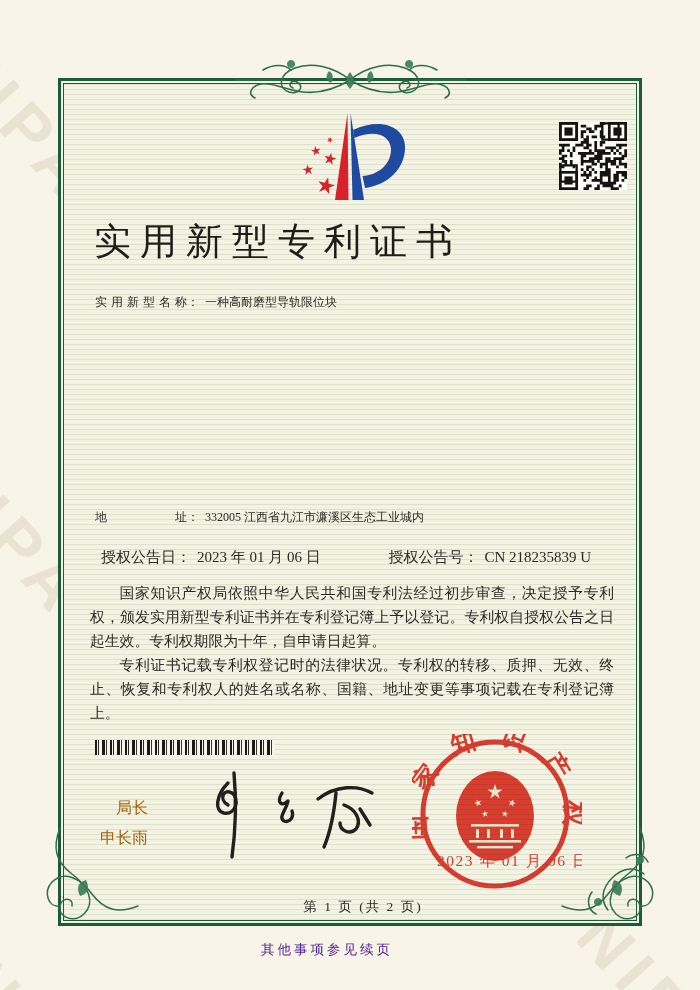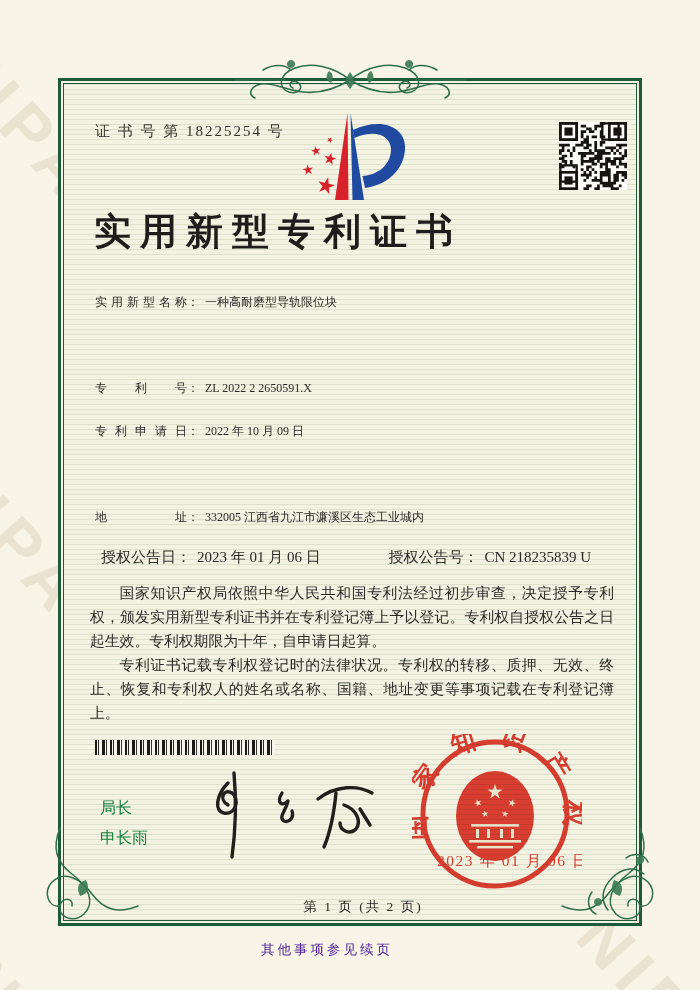--- a/index.html
+++ b/index.html
@@ -26,40 +26,40 @@
     background:
       repeating-linear-gradient(180deg,
         rgba(167,188,152,0.30) 0px, rgba(167,188,152,0.30) 1px,
         rgba(244,242,227,0) 1px,  rgba(244,242,227,0) 5px);
   }
   .cert-no{position:absolute;left:95px;top:122px;font-size:15px;letter-spacing:2px;color:#33322d;}
   .logo{position:absolute;left:283px;top:100px;width:150px;height:104px;}
   .qr{position:absolute;left:559px;top:122px;width:68px;height:68px;background:#fdfdfb;}
   .qr svg{width:100%;height:100%;}
   .title{
-    position:absolute;left:0;width:556px;top:207px;text-align:center;
-    font-size:37px;font-weight:bold;letter-spacing:9px;color:#1e1d1a;
+    position:absolute;left:0;width:556px;top:217px;text-align:center;
+    font-size:37px;font-weight:normal;letter-spacing:9px;color:#1e1d1a;
   }
   .field{position:absolute;left:95px;font-size:12px;white-space:nowrap;color:#2b2a26;}
   .flabel{display:inline-block;width:92px;text-align:justify;text-align-last:justify;}
   .fvalue{margin-left:6px;}
   .grant-row{position:absolute;left:101px;top:548px;font-size:15px;white-space:nowrap;}
   .grant-row .pair2{margin-left:64px;}
   .body-text{
     position:absolute;left:90px;top:582px;width:524px;
     font-size:14.8px;line-height:1.62;text-align:justify;color:#2b2a26;
   }
   .body-text p{margin:0;text-indent:2em;}
   .barcode{
     position:absolute;left:95px;top:740px;width:180px;height:15px;
     background:repeating-linear-gradient(90deg,
       #191917 0 2px,#f6f4ea 2px 3px,#26241f 3px 4px,#f6f4ea 4px 7px,
       #191917 7px 10px,#f6f4ea 10px 11px,#3a372f 11px 12px,#f6f4ea 12px 15px);
   }
-  .sig-titles{position:absolute;left:100px;top:793px;font-size:16px;line-height:1.9;color:#15803d;}
+  .sig-titles{position:absolute;left:100px;top:793px;font-size:16px;line-height:1.9;color:#a16207;text-align:right;}
   .sig-script{position:absolute;left:190px;top:765px;width:190px;height:100px;}
   .seal{position:absolute;left:412px;top:734px;width:170px;height:168px;opacity:.93;mix-blend-mode:multiply;}
   .page-no{position:absolute;left:13px;width:700px;top:898px;text-align:center;font-size:13.5px;letter-spacing:2px;}
   .note{position:absolute;left:0;width:654px;top:941px;text-align:center;font-size:13.5px;letter-spacing:3px;color:#4c1d95;}
   .ornament-top{position:absolute;left:233px;top:56px;width:234px;height:48px;}
   .corner-br{position:absolute;left:552px;top:818px;width:116px;height:116px;}
   .corner-bl{position:absolute;left:32px;top:818px;width:116px;height:116px;transform:scaleX(-1);}
 </style>
 </head>
 <body>
@@ -110,21 +110,20 @@
   <svg class="corner-bl" viewBox="0 0 116 116">
     <g stroke="#2f6e4a" fill="none" stroke-width="1.5" stroke-linecap="round">
       <path d="M88 10 C96 30 92 44 76 56 C60 68 52 84 64 96 C74 105 90 100 88 88 C86 78 74 80 76 88"></path>
       <path d="M10 88 C30 96 44 92 56 76 C68 60 84 52 96 64 C105 74 100 90 88 88"></path>
     </g>
     <g fill="#3c7a55" opacity="0.9">
       <path d="M62 62 C58 70 60 76 68 78 C72 70 70 64 62 62 Z"></path>
     </g>
   </svg>
 
-  <div class="cert-no">证 书 号 第 18225254 号</div>
 
   <svg class="logo" viewBox="0 0 150 104">
     <defs>
       <path id="star" d="M0,-1 L0.2245,-0.309 0.9511,-0.309 0.3633,0.118 0.5878,0.809 0,0.382 -0.5878,0.809 -0.3633,0.118 -0.9511,-0.309 -0.2245,-0.309 Z"></path>
     </defs>
     <g fill="#d7222b">
       <use href="#star" transform="translate(47,40) scale(3.2) rotate(24)"></use>
       <use href="#star" transform="translate(33,51) scale(5) rotate(-12)"></use>
       <use href="#star" transform="translate(47,59) scale(6.4) rotate(12)"></use>
       <use href="#star" transform="translate(25,70) scale(5.6) rotate(-8)"></use>
@@ -161,26 +160,20 @@
           <path d="M15 0h1v1h-1zM16 0h1v1h-1zM8 1h1v1h-1zM9 1h1v1h-1zM13 1h1v1h-1zM14 1h1v1h-1zM15 1h1v1h-1zM10 2h1v1h-1zM11 2h1v1h-1zM13 2h1v1h-1zM8 3h1v1h-1zM9 3h1v1h-1zM11 3h1v1h-1zM12 3h1v1h-1zM15 3h1v1h-1zM8 4h1v1h-1zM15 4h1v1h-1zM8 5h1v1h-1zM10 5h1v1h-1zM12 5h1v1h-1zM13 5h1v1h-1zM15 5h1v1h-1zM16 5h1v1h-1zM9 6h1v1h-1zM10 6h1v1h-1zM8 7h1v1h-1zM9 7h1v1h-1zM10 7h1v1h-1zM13 7h1v1h-1zM15 7h1v1h-1zM16 7h1v1h-1zM0 8h1v1h-1zM1 8h1v1h-1zM2 8h1v1h-1zM3 8h1v1h-1zM6 8h1v1h-1zM7 8h1v1h-1zM8 8h1v1h-1zM10 8h1v1h-1zM11 8h1v1h-1zM13 8h1v1h-1zM15 8h1v1h-1zM21 8h1v1h-1zM22 8h1v1h-1zM23 8h1v1h-1zM24 8h1v1h-1zM1 9h1v1h-1zM5 9h1v1h-1zM9 9h1v1h-1zM10 9h1v1h-1zM13 9h1v1h-1zM17 9h1v1h-1zM18 9h1v1h-1zM19 9h1v1h-1zM20 9h1v1h-1zM22 9h1v1h-1zM0 10h1v1h-1zM1 10h1v1h-1zM3 10h1v1h-1zM5 10h1v1h-1zM11 10h1v1h-1zM13 10h1v1h-1zM14 10h1v1h-1zM15 10h1v1h-1zM16 10h1v1h-1zM19 10h1v1h-1zM21 10h1v1h-1zM24 10h1v1h-1zM0 11h1v1h-1zM4 11h1v1h-1zM7 11h1v1h-1zM8 11h1v1h-1zM9 11h1v1h-1zM10 11h1v1h-1zM11 11h1v1h-1zM12 11h1v1h-1zM14 11h1v1h-1zM15 11h1v1h-1zM16 11h1v1h-1zM17 11h1v1h-1zM18 11h1v1h-1zM20 11h1v1h-1zM22 11h1v1h-1zM24 11h1v1h-1zM1 12h1v1h-1zM2 12h1v1h-1zM4 12h1v1h-1zM8 12h1v1h-1zM9 12h1v1h-1zM13 12h1v1h-1zM14 12h1v1h-1zM15 12h1v1h-1zM23 12h1v1h-1zM24 12h1v1h-1zM0 13h1v1h-1zM1 13h1v1h-1zM8 13h1v1h-1zM11 13h1v1h-1zM12 13h1v1h-1zM13 13h1v1h-1zM14 13h1v1h-1zM15 13h1v1h-1zM17 13h1v1h-1zM18 13h1v1h-1zM20 13h1v1h-1zM21 13h1v1h-1zM22 13h1v1h-1zM23 13h1v1h-1zM1 14h1v1h-1zM2 14h1v1h-1zM4 14h1v1h-1zM8 14h1v1h-1zM9 14h1v1h-1zM10 14h1v1h-1zM11 14h1v1h-1zM12 14h1v1h-1zM14 14h1v1h-1zM17 14h1v1h-1zM18 14h1v1h-1zM19 14h1v1h-1zM20 14h1v1h-1zM22 14h1v1h-1zM0 15h1v1h-1zM2 15h1v1h-1zM4 15h1v1h-1zM8 15h1v1h-1zM12 15h1v1h-1zM13 15h1v1h-1zM15 15h1v1h-1zM16 15h1v1h-1zM17 15h1v1h-1zM19 15h1v1h-1zM20 15h1v1h-1zM22 15h1v1h-1zM23 15h1v1h-1zM24 15h1v1h-1zM0 16h1v1h-1zM1 16h1v1h-1zM5 16h1v1h-1zM10 16h1v1h-1zM11 16h1v1h-1zM15 16h1v1h-1zM17 16h1v1h-1zM21 16h1v1h-1zM24 16h1v1h-1zM8 17h1v1h-1zM10 17h1v1h-1zM12 17h1v1h-1zM17 17h1v1h-1zM18 17h1v1h-1zM9 18h1v1h-1zM11 18h1v1h-1zM13 18h1v1h-1zM15 18h1v1h-1zM16 18h1v1h-1zM17 18h1v1h-1zM18 18h1v1h-1zM21 18h1v1h-1zM22 18h1v1h-1zM23 18h1v1h-1zM24 18h1v1h-1zM8 19h1v1h-1zM9 19h1v1h-1zM10 19h1v1h-1zM11 19h1v1h-1zM15 19h1v1h-1zM16 19h1v1h-1zM17 19h1v1h-1zM18 19h1v1h-1zM20 19h1v1h-1zM21 19h1v1h-1zM23 19h1v1h-1zM24 19h1v1h-1zM10 20h1v1h-1zM13 20h1v1h-1zM15 20h1v1h-1zM18 20h1v1h-1zM20 20h1v1h-1zM21 20h1v1h-1zM24 20h1v1h-1zM9 21h1v1h-1zM12 21h1v1h-1zM13 21h1v1h-1zM14 21h1v1h-1zM15 21h1v1h-1zM18 21h1v1h-1zM20 21h1v1h-1zM21 21h1v1h-1zM23 21h1v1h-1zM15 22h1v1h-1zM16 22h1v1h-1zM17 22h1v1h-1zM18 22h1v1h-1zM19 22h1v1h-1zM20 22h1v1h-1zM10 23h1v1h-1zM11 23h1v1h-1zM14 23h1v1h-1zM16 23h1v1h-1zM17 23h1v1h-1zM18 23h1v1h-1zM19 23h1v1h-1zM22 23h1v1h-1zM9 24h1v1h-1zM10 24h1v1h-1zM13 24h1v1h-1zM14 24h1v1h-1zM19 24h1v1h-1zM20 24h1v1h-1zM21 24h1v1h-1z"></path>
         </g>
     </svg>
   </div>
 
   <div class="title">实用新型专利证书</div>
 
   <div class="field" style="top:294px">
     <span class="flabel">实用新型名称</span><span>：</span><span class="fvalue">一种高耐磨型导轨限位块</span>
   </div>
-  <div class="field" style="top:380px">
-    <span class="flabel">专利号</span><span>：</span><span class="fvalue">ZL 2022 2 2650591.X</span>
-  </div>
-  <div class="field" style="top:423px">
-    <span class="flabel">专利申请日</span><span>：</span><span class="fvalue">2022 年 10 月 09 日</span>
-  </div>
   <div class="field" style="top:509px">
     <span class="flabel">地址</span><span>：</span><span class="fvalue">332005 江西省九江市濂溪区生态工业城内</span>
   </div>
 
   <div class="grant-row">
     <span>授权公告日</span><span>：</span><span class="fvalue">2023 年 01 月 06 日</span>
     <span class="pair2">授权公告号</span><span>：</span><span class="fvalue">CN 218235839 U</span>
   </div>
 
   <div class="body-text">

